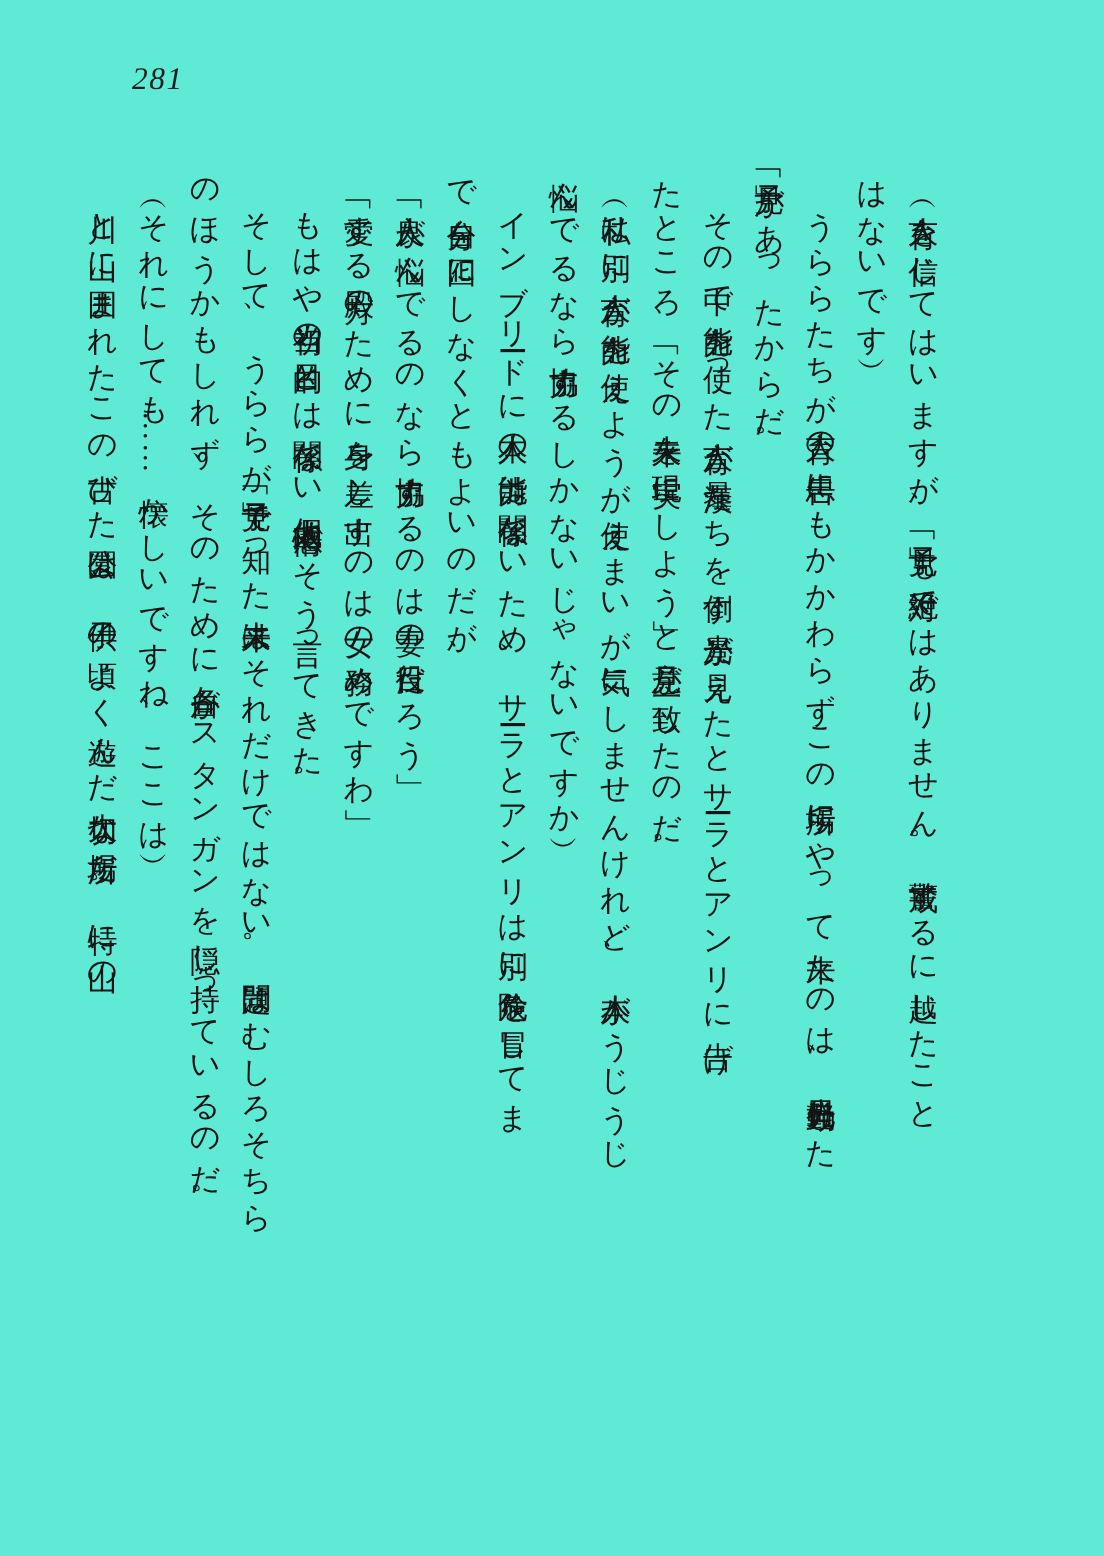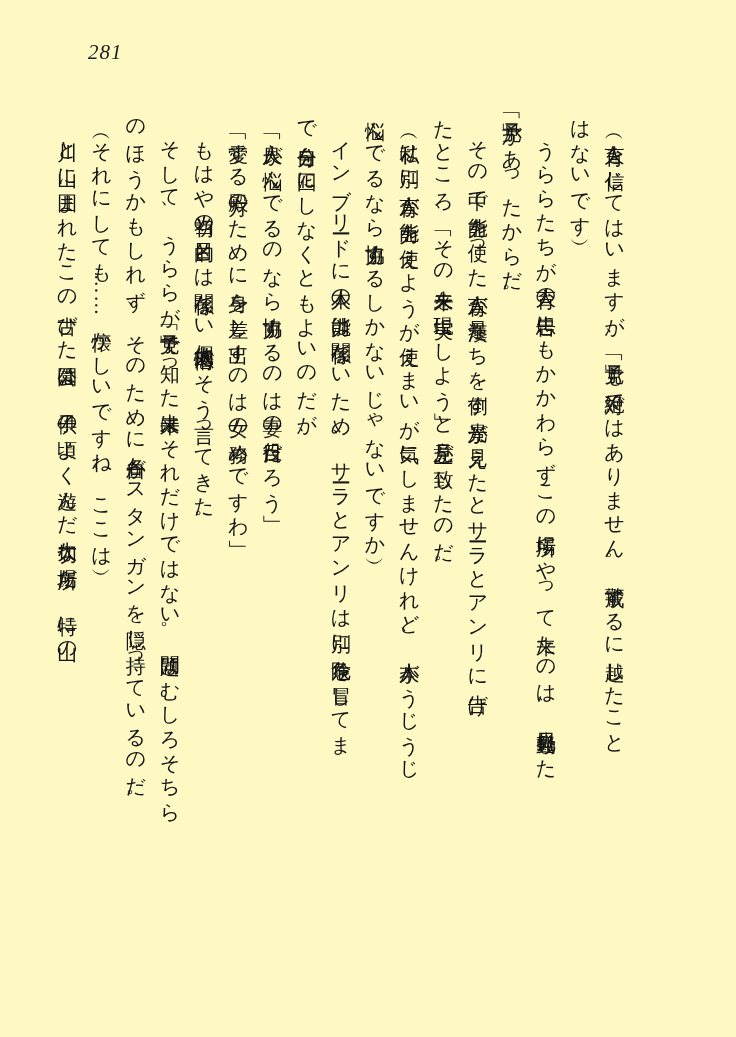--- a/index.html
+++ b/index.html
@@ -10,21 +10,21 @@
     width: 736px;
     height: 1037px;
     background: #f6f6f6;
     overflow: hidden;
     font-family: "Liberation Serif", "DejaVu Serif", serif;
   }
   .book-page {
     position: relative;
     width: 736px;
     height: 1037px;
-    background: #fef9c3;
+    background: #5eead4;
   }
   .page-number {
     position: absolute;
     left: 88px;
     top: 40px;
     font-size: 21px;
     font-style: italic;
     letter-spacing: 1px;
     color: #1c1c1c;
   }

